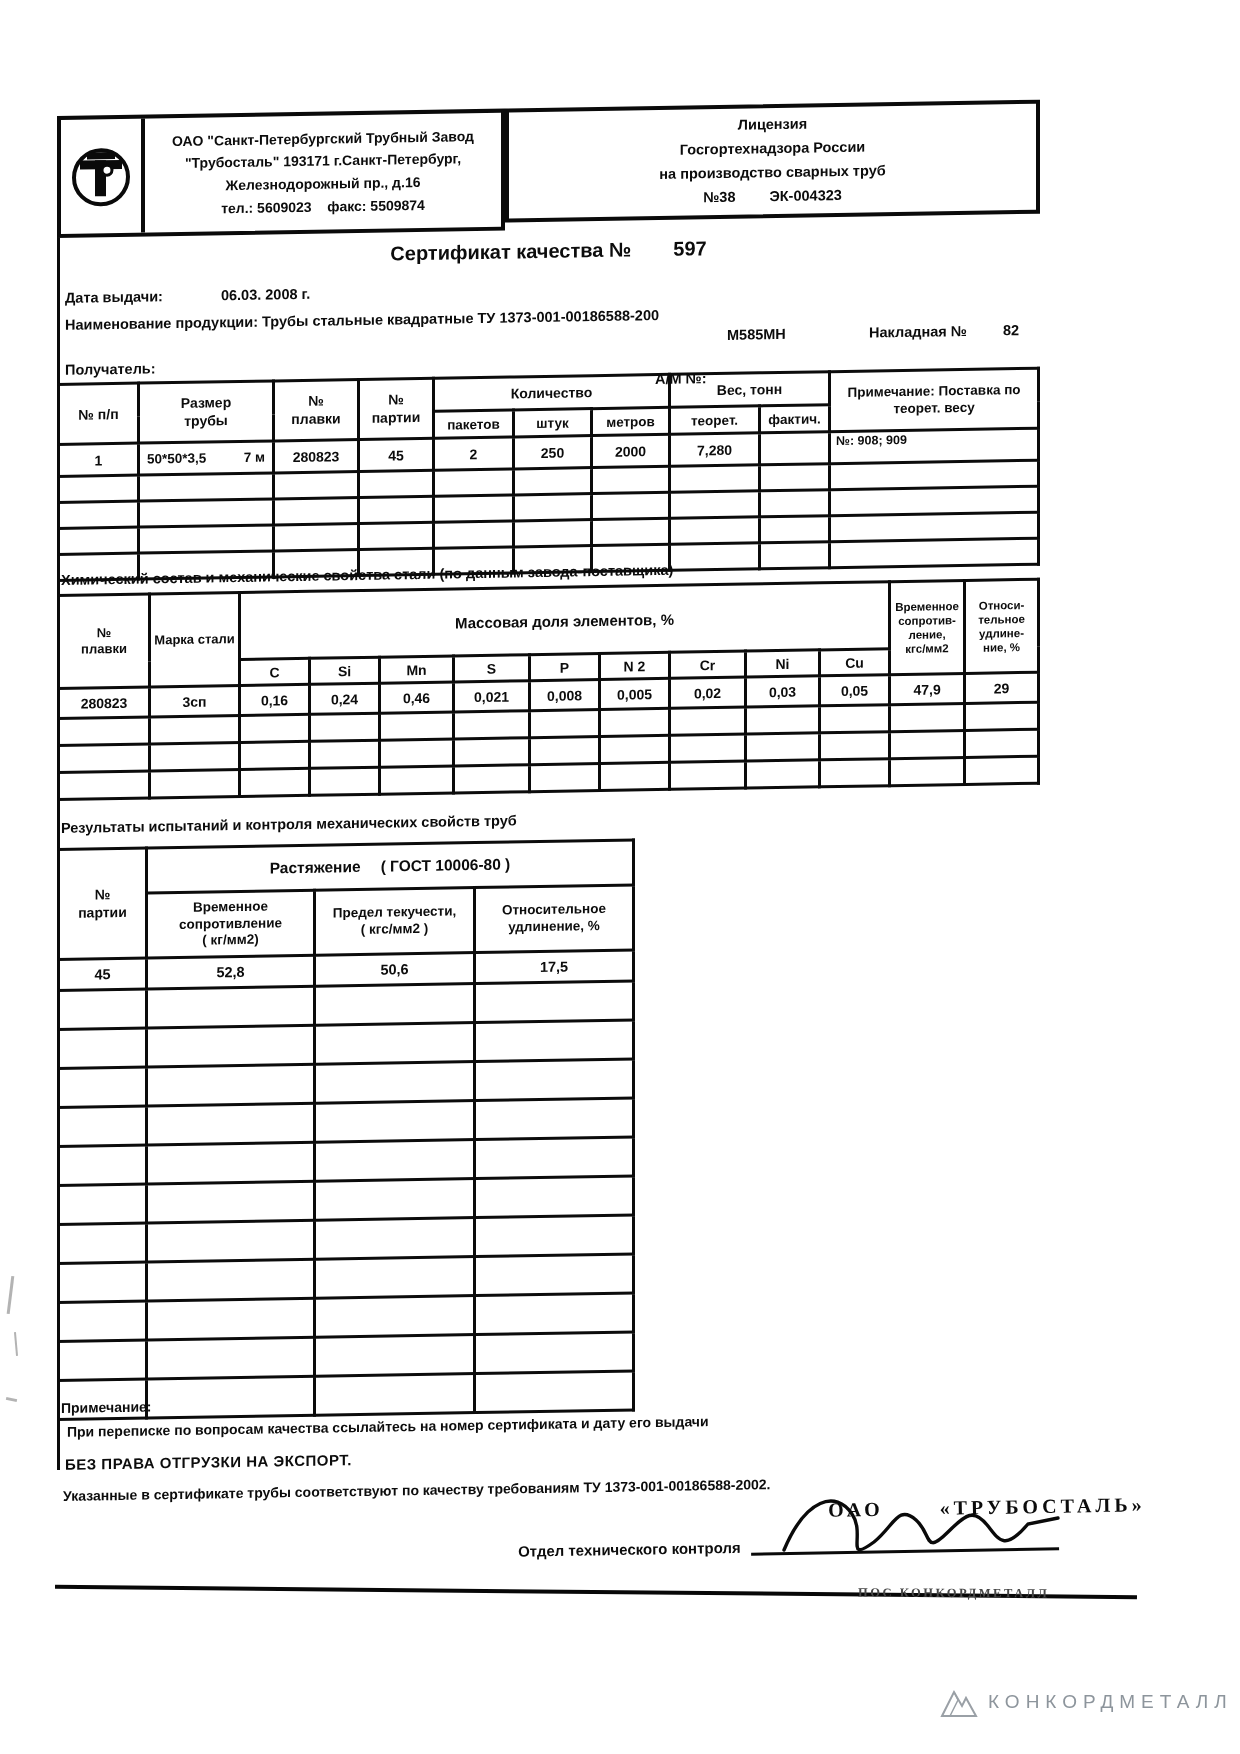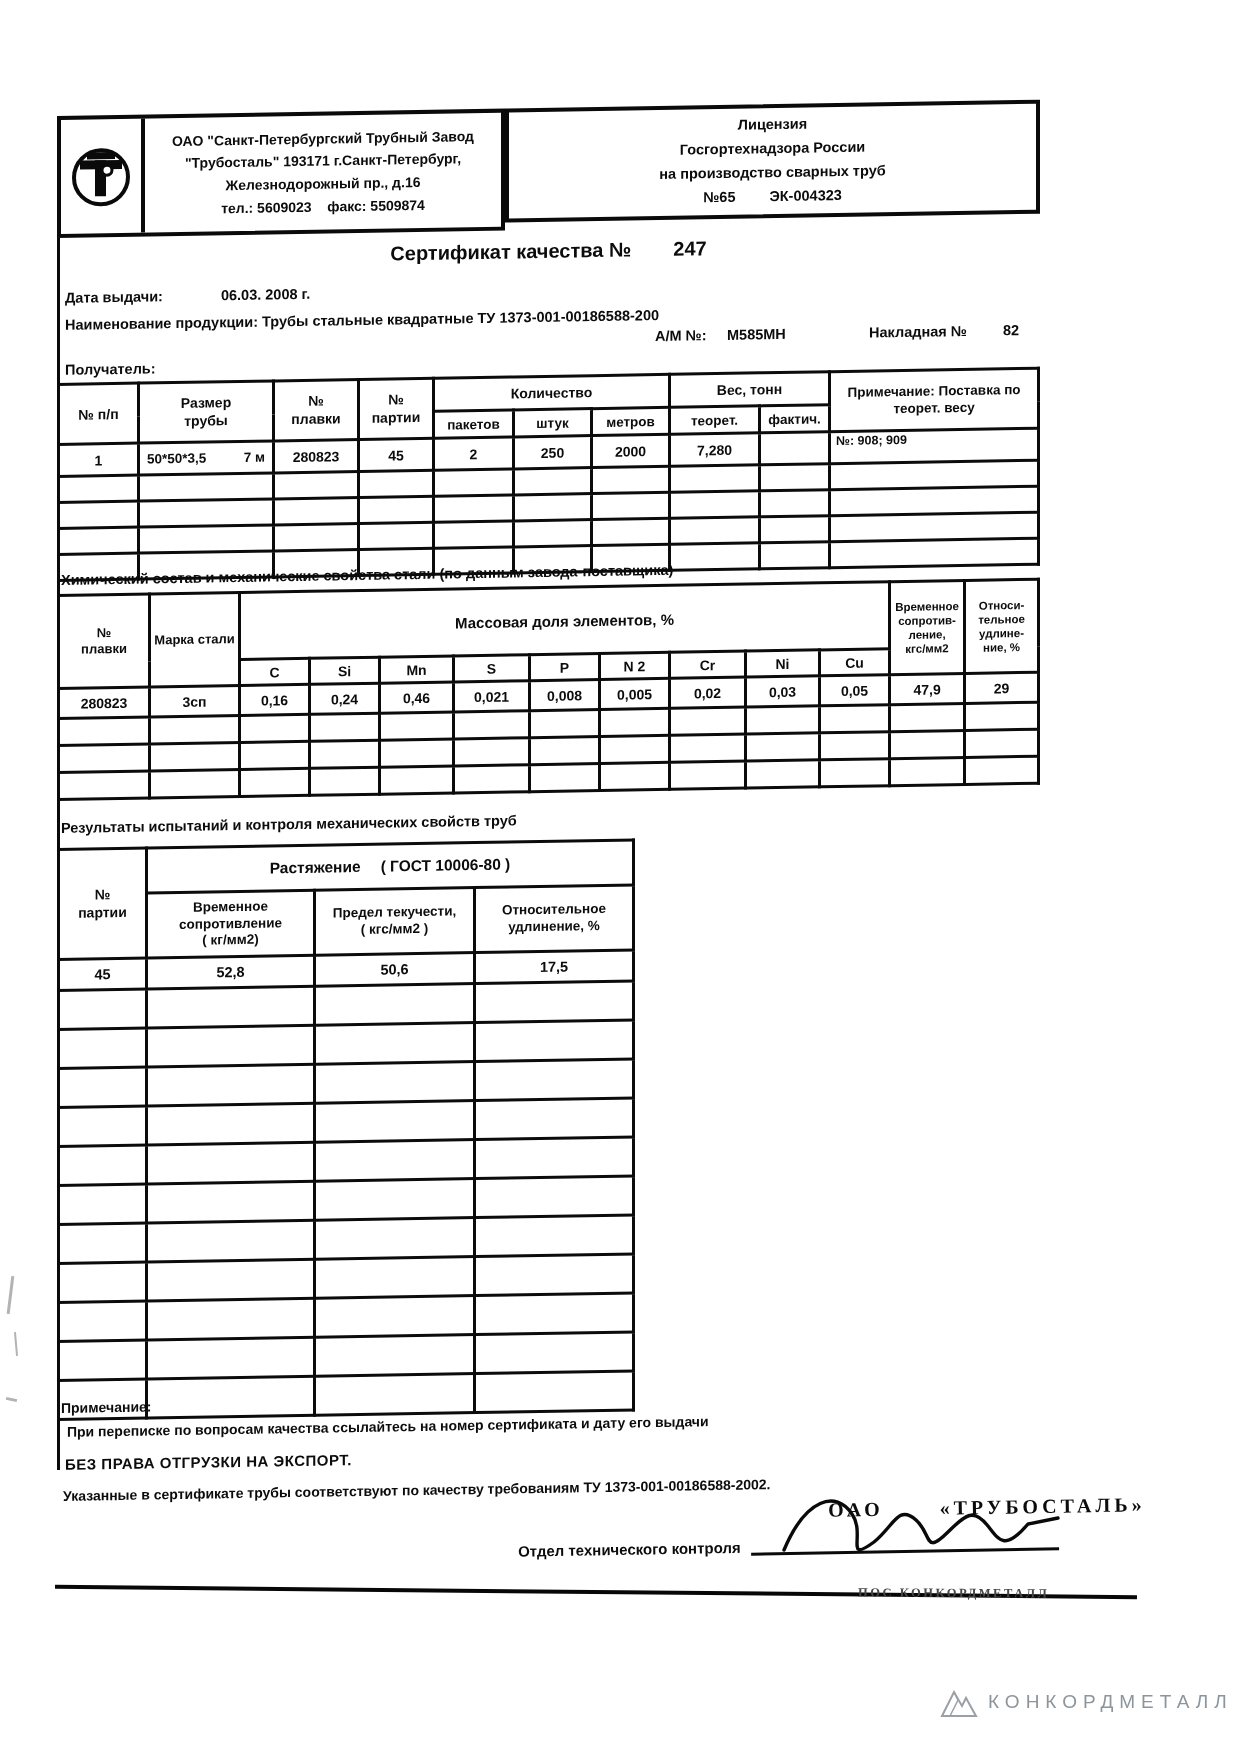--- a/index.html
+++ b/index.html
@@ -22,21 +22,21 @@
   .logo-cell{width:80px;border-right:4px solid #0a0a0a;display:flex;align-items:center;justify-content:center;}
   .company{flex:1;display:flex;flex-direction:column;justify-content:center;text-align:center;font-size:14px;line-height:1.62;}
   .hdr-right{left:448px;top:116px;width:535px;height:114px;border:4px solid #0a0a0a;box-sizing:border-box;display:flex;flex-direction:column;justify-content:center;text-align:center;font-size:14.5px;line-height:1.65;background:#fff;}
   .lic4{display:flex;justify-content:center;gap:34px;}
   
   .title-row{left:0;top:248px;width:983px;display:flex;justify-content:center;gap:42px;font-size:20px;}
   .meta-line{font-size:14.5px;}
   .m-date{left:8px;top:290px;display:flex;gap:58px;}
   .m-prod{left:8px;top:317px;}
   .m-am{left:0;top:338px;width:983px;height:20px;}
-  .m-am .am-l{position:absolute;left:598px;}
+  .m-am .am-l{position:absolute;left:598px;margin-top:43px;}
   .m-am .am-v{position:absolute;left:650px;margin-left:20px;}
   .m-am .inv-l{position:absolute;left:812px;}
   .m-am .inv-v{position:absolute;left:946px;}
   .m-rec{left:8px;top:362px;}
   
   table{border-collapse:collapse;table-layout:fixed;position:absolute;}
   td{border:3px solid #0b0b0b;text-align:center;vertical-align:middle;font-weight:700;font-size:14px;padding:0 3px;overflow:hidden;}
   .ln{display:block;line-height:1.25;}
   #t1{left:0;top:383px;width:980px;}
   #t1 tr.h1 td{height:30px;}
@@ -112,28 +112,28 @@
         <span>факс: 5509874</span>
       </span>
     </div>
   </div>
 
   <div class="abs hdr-right">
     <span>Лицензия</span>
     <span>Госгортехнадзора России</span>
     <span>на производство сварных труб</span>
     <span class="lic4">
-      <span>№65</span>
+      <span>№38</span>
       <span>ЭК-004323</span>
     </span>
   </div>
 
   <div class="abs title-row">
     <span>Сертификат качества №</span>
-    <span>247</span>
+    <span>597</span>
   </div>
 
   <div class="abs meta-line m-date">
     <span>Дата выдачи:</span>
     <span>06.03. 2008 г.</span>
   </div>
   <div class="abs meta-line m-prod">Наименование продукции: Трубы стальные квадратные ТУ 1373-001-00186588-200</div>
   <div class="abs meta-line m-am">
     <span class="am-l">А/М №:</span>
     <span class="am-v">М585МН</span>

